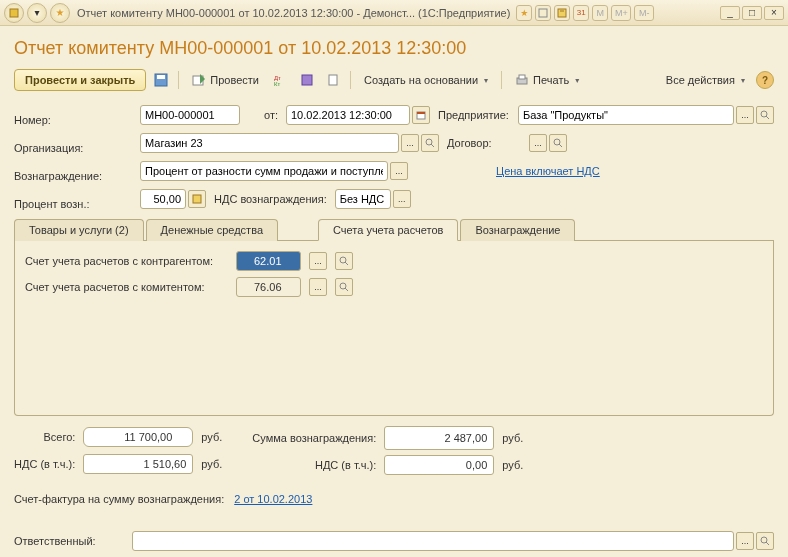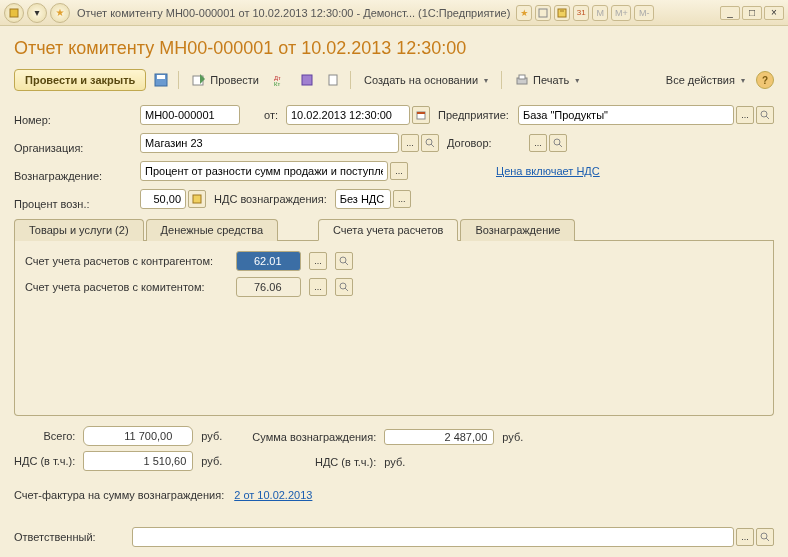--- a/index.html
+++ b/index.html
@@ -276,23 +276,24 @@
     <div style="display:grid;grid-template-columns:auto auto auto;gap:5px 8px;align-items:center">
       <div class="t-label" style="text-align:right">Всего:</div>
       <div class="t-field" style="width:110px;height:20px;border:1px solid #b8ac82;border-radius:6px;background:#fff;padding:0 20px;text-align:right;display:flex;align-items:center;justify-content:flex-end">11 700,00</div>
       <div class="t-unit">руб.</div>
       <div class="t-label" style="text-align:right">НДС (в т.ч.):</div>
       <div class="t-field" style="width:110px;height:20px;border:1px solid #b8ac82;border-radius:3px;background:#fff;padding:0 6px;text-align:right;display:flex;align-items:center;justify-content:flex-end">1 510,60</div>
       <div class="t-unit">руб.</div>
     </div>
     <div style="display:grid;grid-template-columns:auto auto auto;gap:5px 8px;align-items:center">
       <div class="t-label" style="text-align:right">Сумма вознаграждения:</div>
-      <div class="t-field" style="width:110px;height:16px;border:1px solid #b8ac82;border-radius:3px;background:#fff;padding:0 6px;text-align:right;display:flex;align-items:center;justify-content:flex-end">2 487,00</div>
+      <div class="t-field" style="width:110px;height:24px;border:1px solid #b8ac82;border-radius:3px;background:#fff;padding:0 6px;text-align:right;display:flex;align-items:center;justify-content:flex-end">2 487,00</div>
       <div class="t-unit">руб.</div>
       <div class="t-label" style="text-align:right">НДС (в т.ч.):</div>
+      <div class="t-field" style="width:110px;height:20px;border:1px solid #b8ac82;border-radius:3px;background:#fff;padding:0 6px;text-align:right;display:flex;align-items:center;justify-content:flex-end">0,00</div>
       <div class="t-unit">руб.</div>
     </div>
   </div>
 
   <div class="invoice-row">
     <span>Счет-фактура на сумму вознаграждения:</span>
     <span class="link">2 от 10.02.2013</span>
   </div>
 
   <div class="bottom-row">

